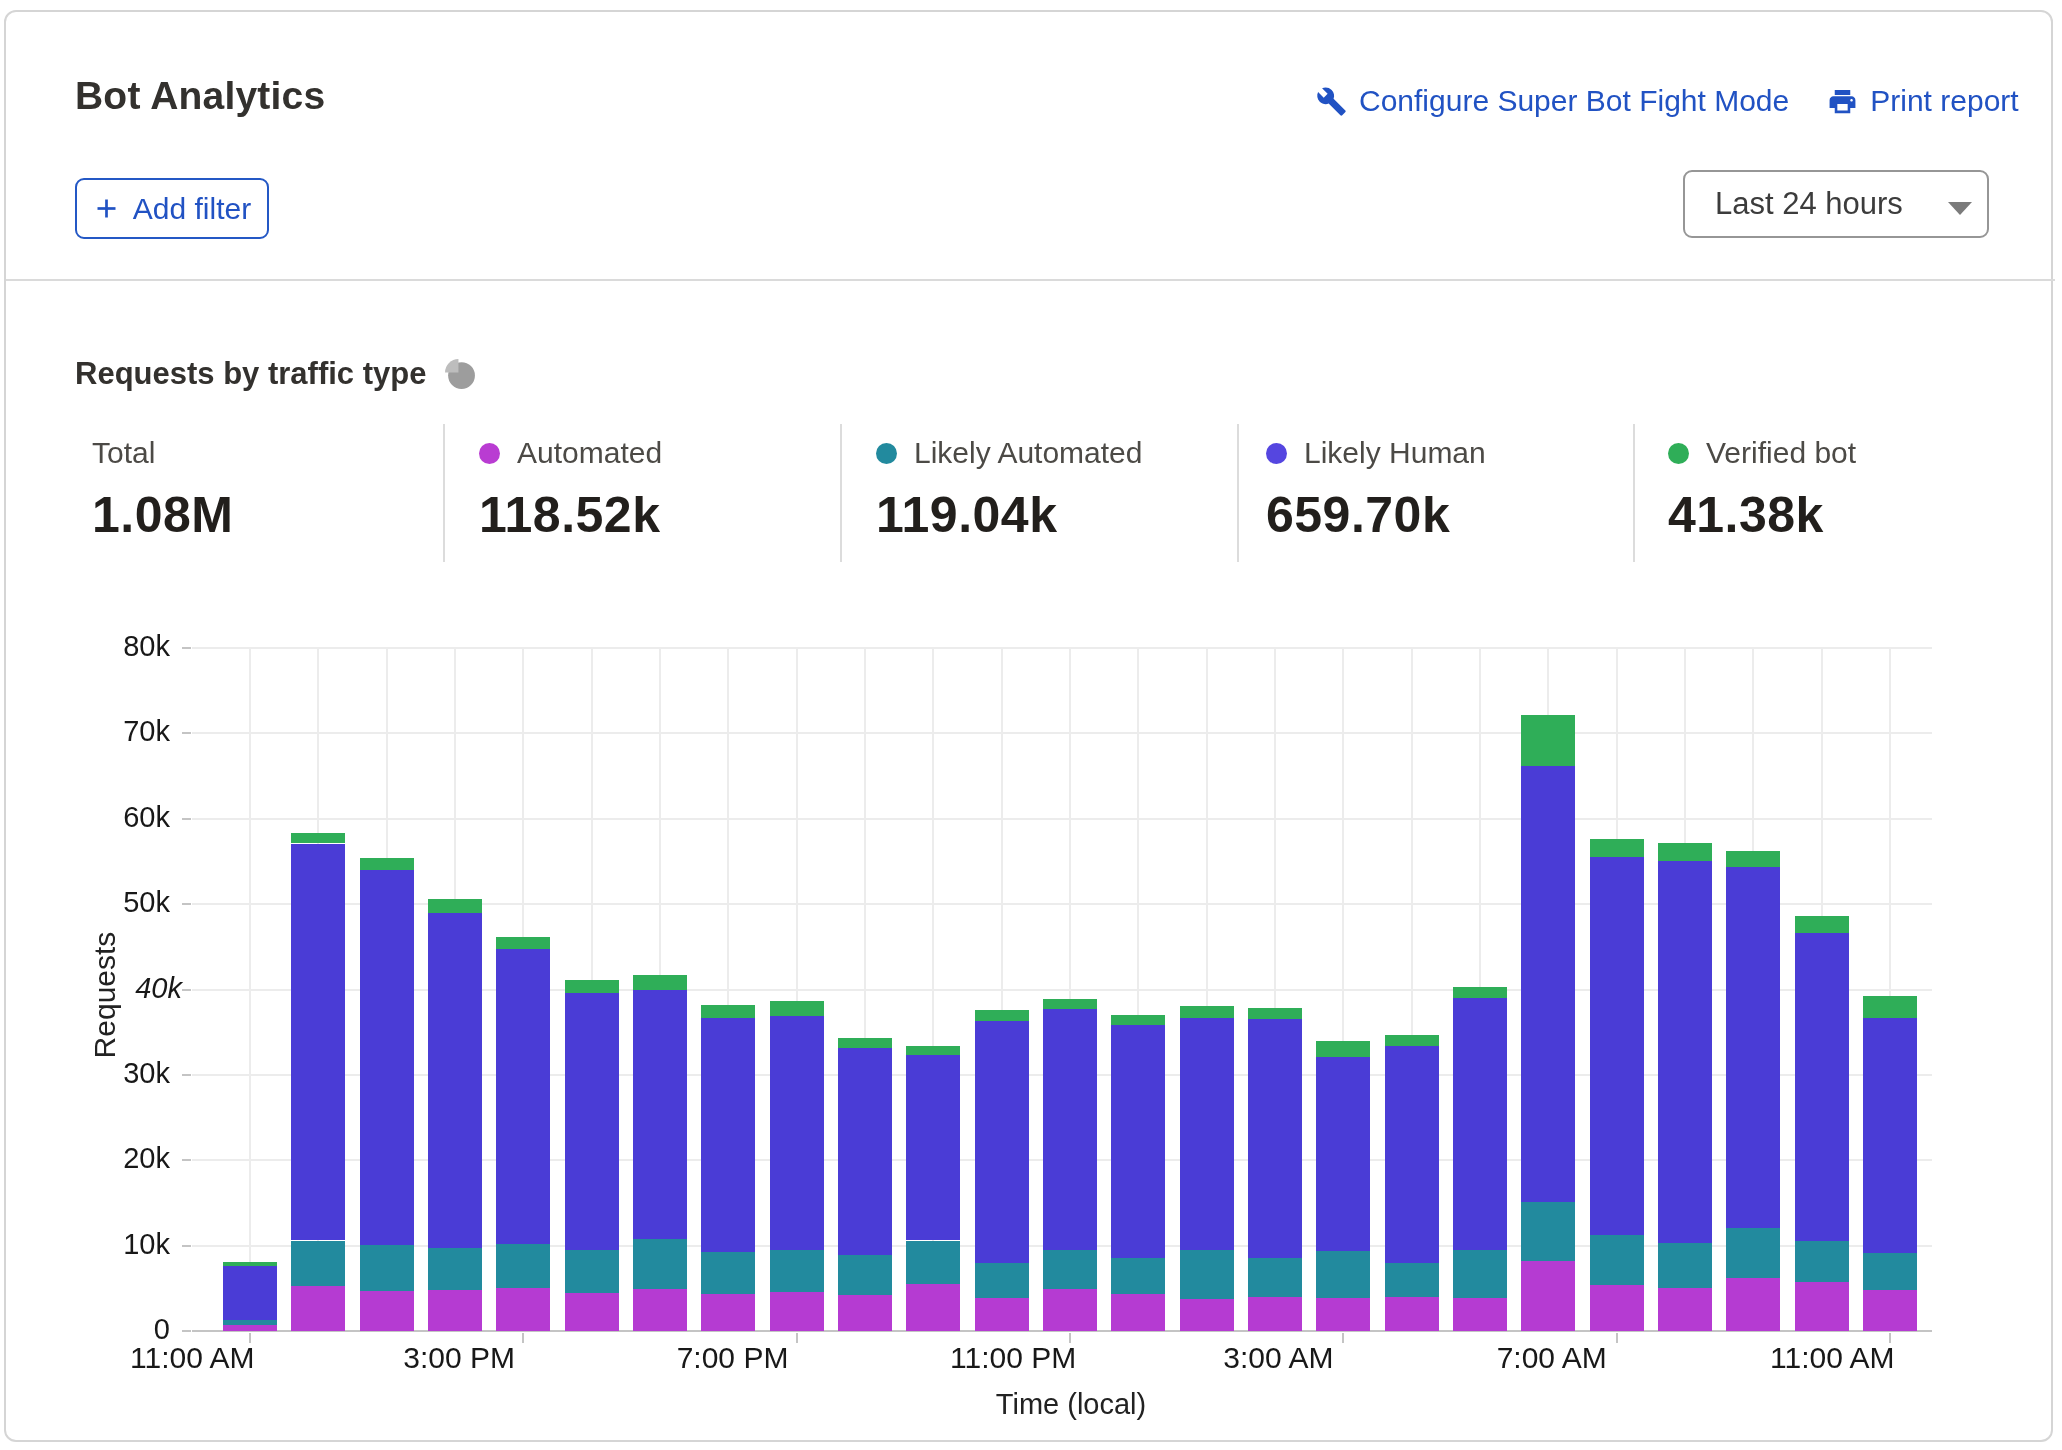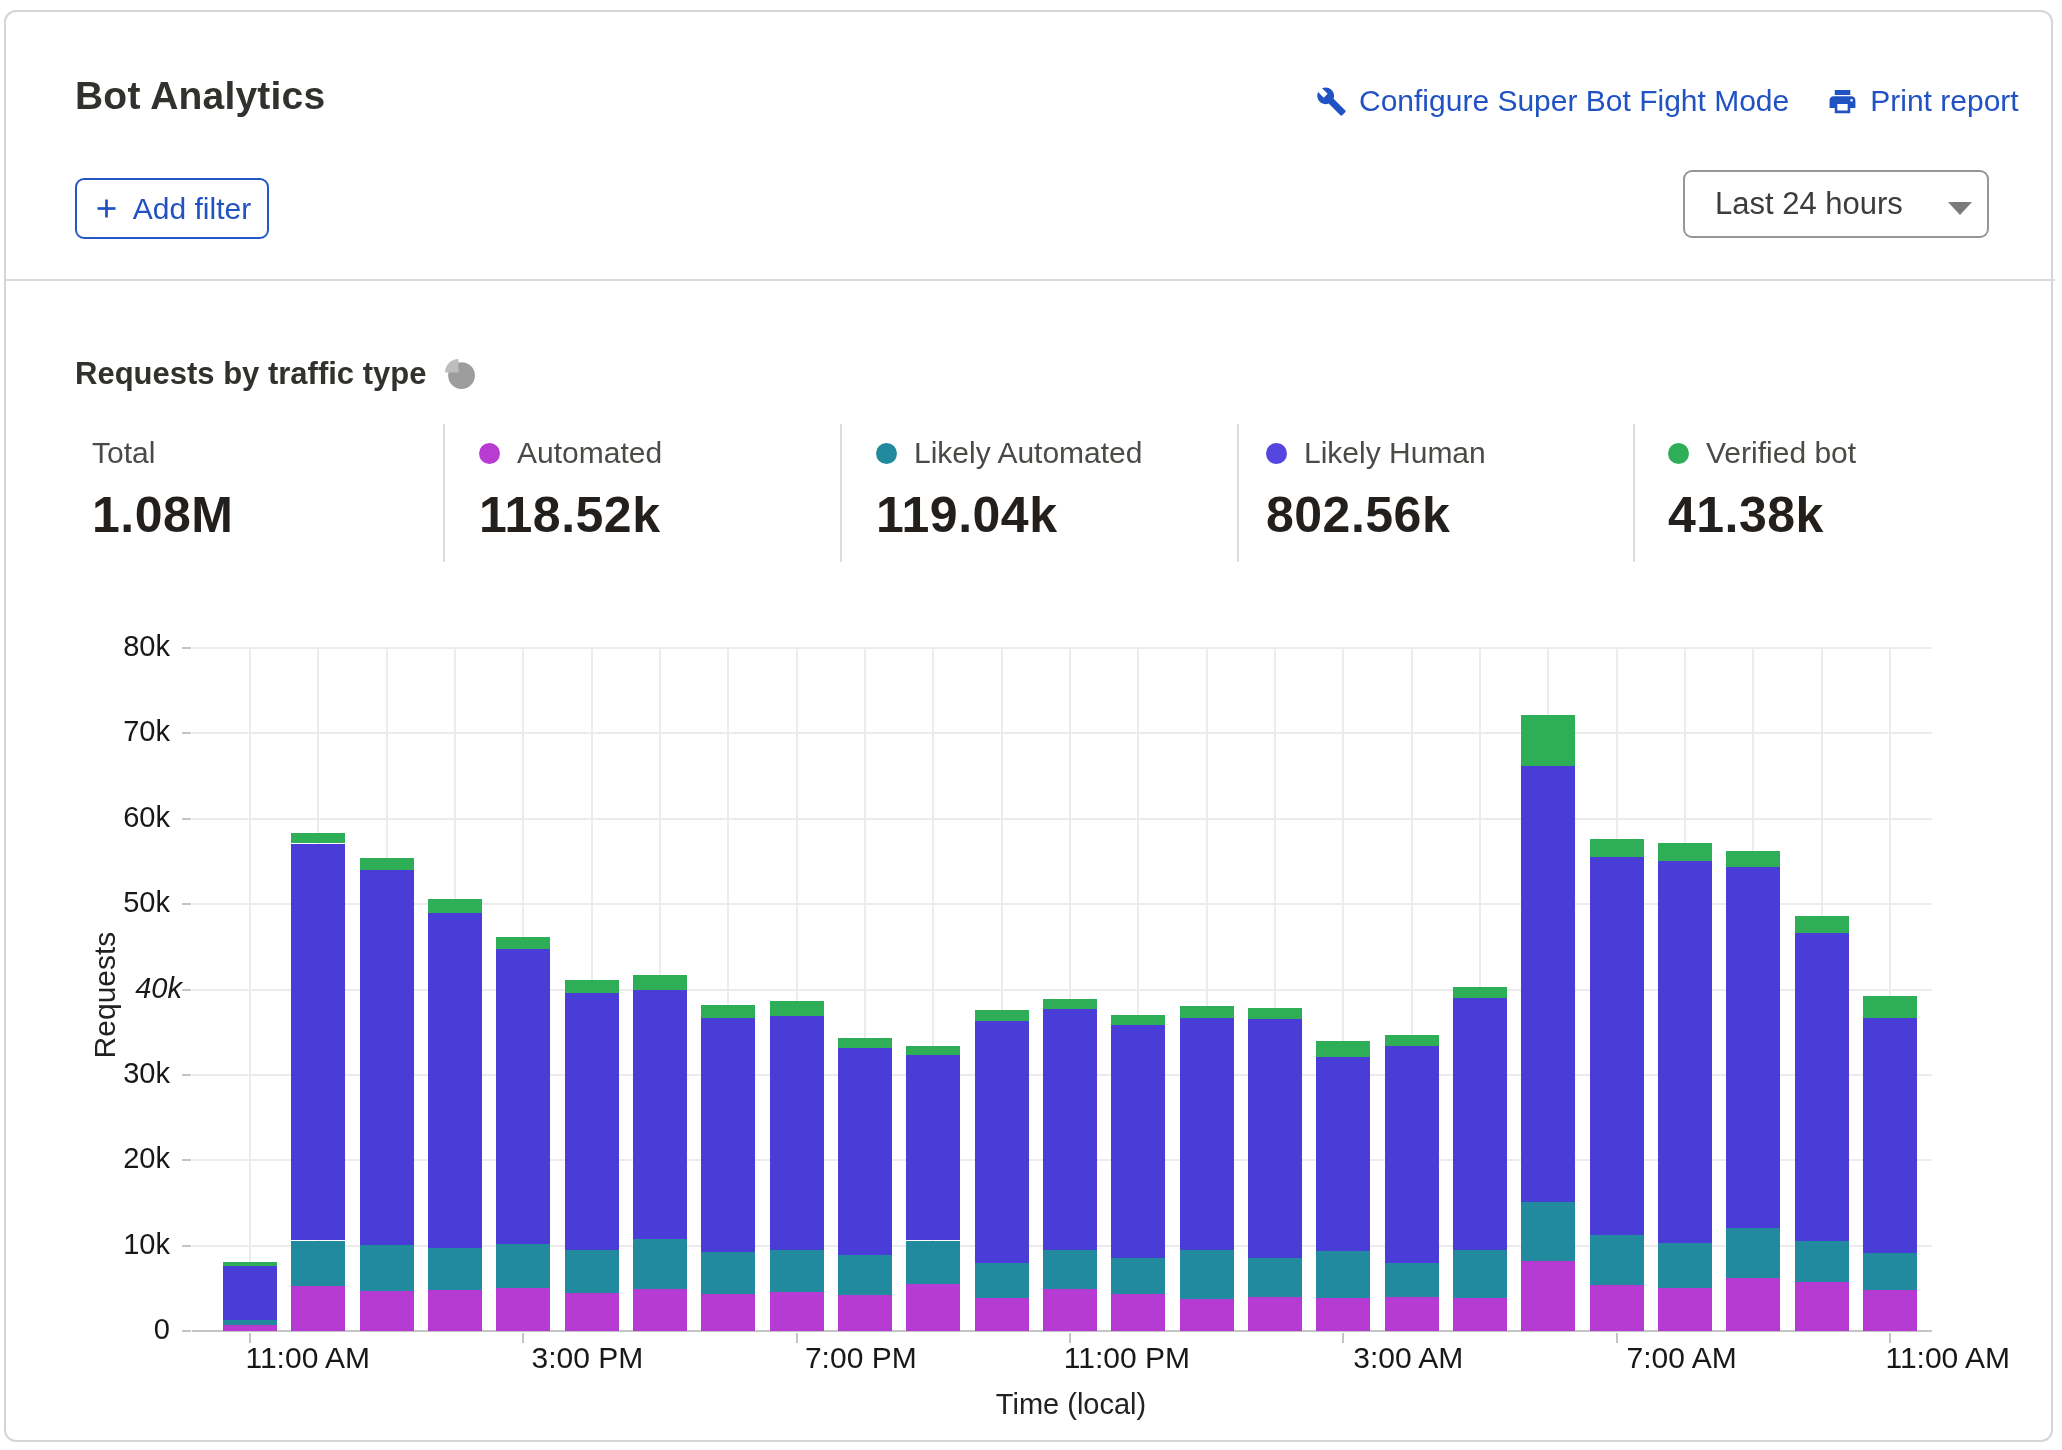--- a/index.html
+++ b/index.html
@@ -20,21 +20,21 @@
   .dot{width:21px;height:21px;border-radius:50%;margin-right:17px;}
   .lbl{font-size:30px;color:#4c4a46;white-space:nowrap;}
   .val{margin-top:16px;font-size:50px;font-weight:700;color:#221f1c;letter-spacing:.5px;}
   .stat-divider{position:absolute;top:424px;height:138px;width:2px;background:#dcdcdc;}
   .hgrid{position:absolute;height:2px;background:#ececec;}
   .hgrid.base{background:#c4c4c4;}
   .vgrid{position:absolute;width:2px;background:#ececec;}
   .ylab{position:absolute;width:130px;text-align:right;font-size:29px;color:#181818;}
   .ytick{position:absolute;width:9px;height:2px;background:#c4c4c4;}
   .xtick{position:absolute;width:2px;height:10px;background:#c4c4c4;}
-  .xlab{position:absolute;width:240px;text-align:right;font-size:30px;color:#181818;}
+  .xlab{position:absolute;width:240px;text-align:left;font-size:30px;color:#181818;}
   .seg{position:absolute;}
   #ylabel{position:absolute;left:-25px;top:978px;width:260px;height:34px;text-align:center;font-size:30px;color:#222;transform:rotate(-90deg);}
   #xlabel{position:absolute;left:951px;top:1388px;width:240px;text-align:center;font-size:29px;color:#222;}
 </style>
 </head>
 <body>
 
 <div id="card"></div>
 
 <div id="title">Bot Analytics</div>
@@ -106,21 +106,21 @@
       <span class="lbl">Likely Automated</span>
     </div>
   <div class="val">119.04k</div>
 </div>
 <div class="stat-divider" style="left:1237px;"></div>
 <div class="stat" style="left:1266px;">
   <div class="lblrow">
       <span class="dot" style="background: rgb(85, 70, 224);"></span>
       <span class="lbl">Likely Human</span>
     </div>
-  <div class="val">802.56k</div>
+  <div class="val">659.70k</div>
 </div>
 <div class="stat-divider" style="left:1633px;"></div>
 <div class="stat" style="left:1668px;">
   <div class="lblrow">
       <span class="dot" style="background: rgb(47, 174, 88);"></span>
       <span class="lbl">Verified bot</span>
     </div>
   <div class="val">41.38k</div>
 </div>
 

